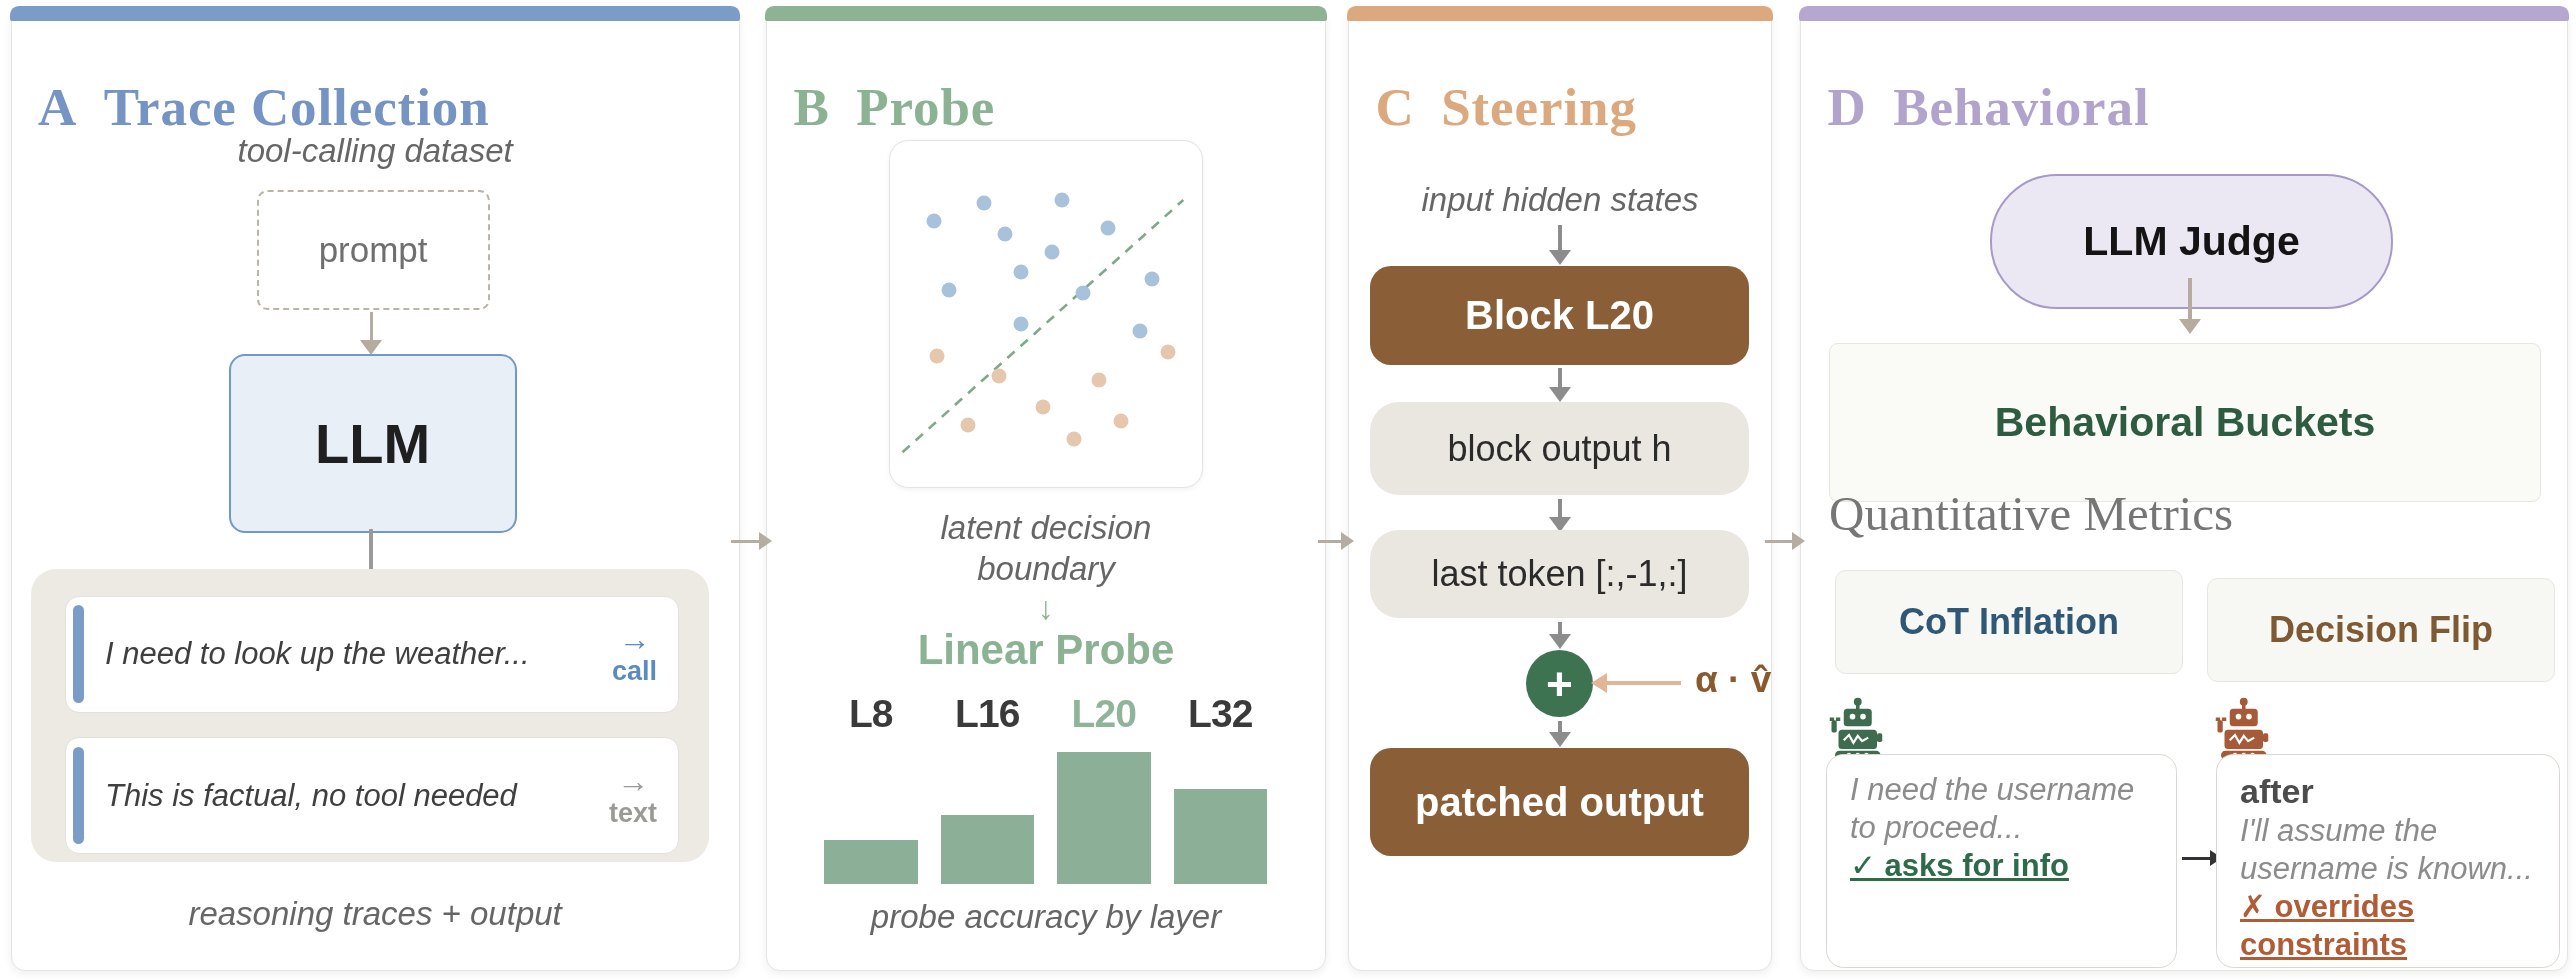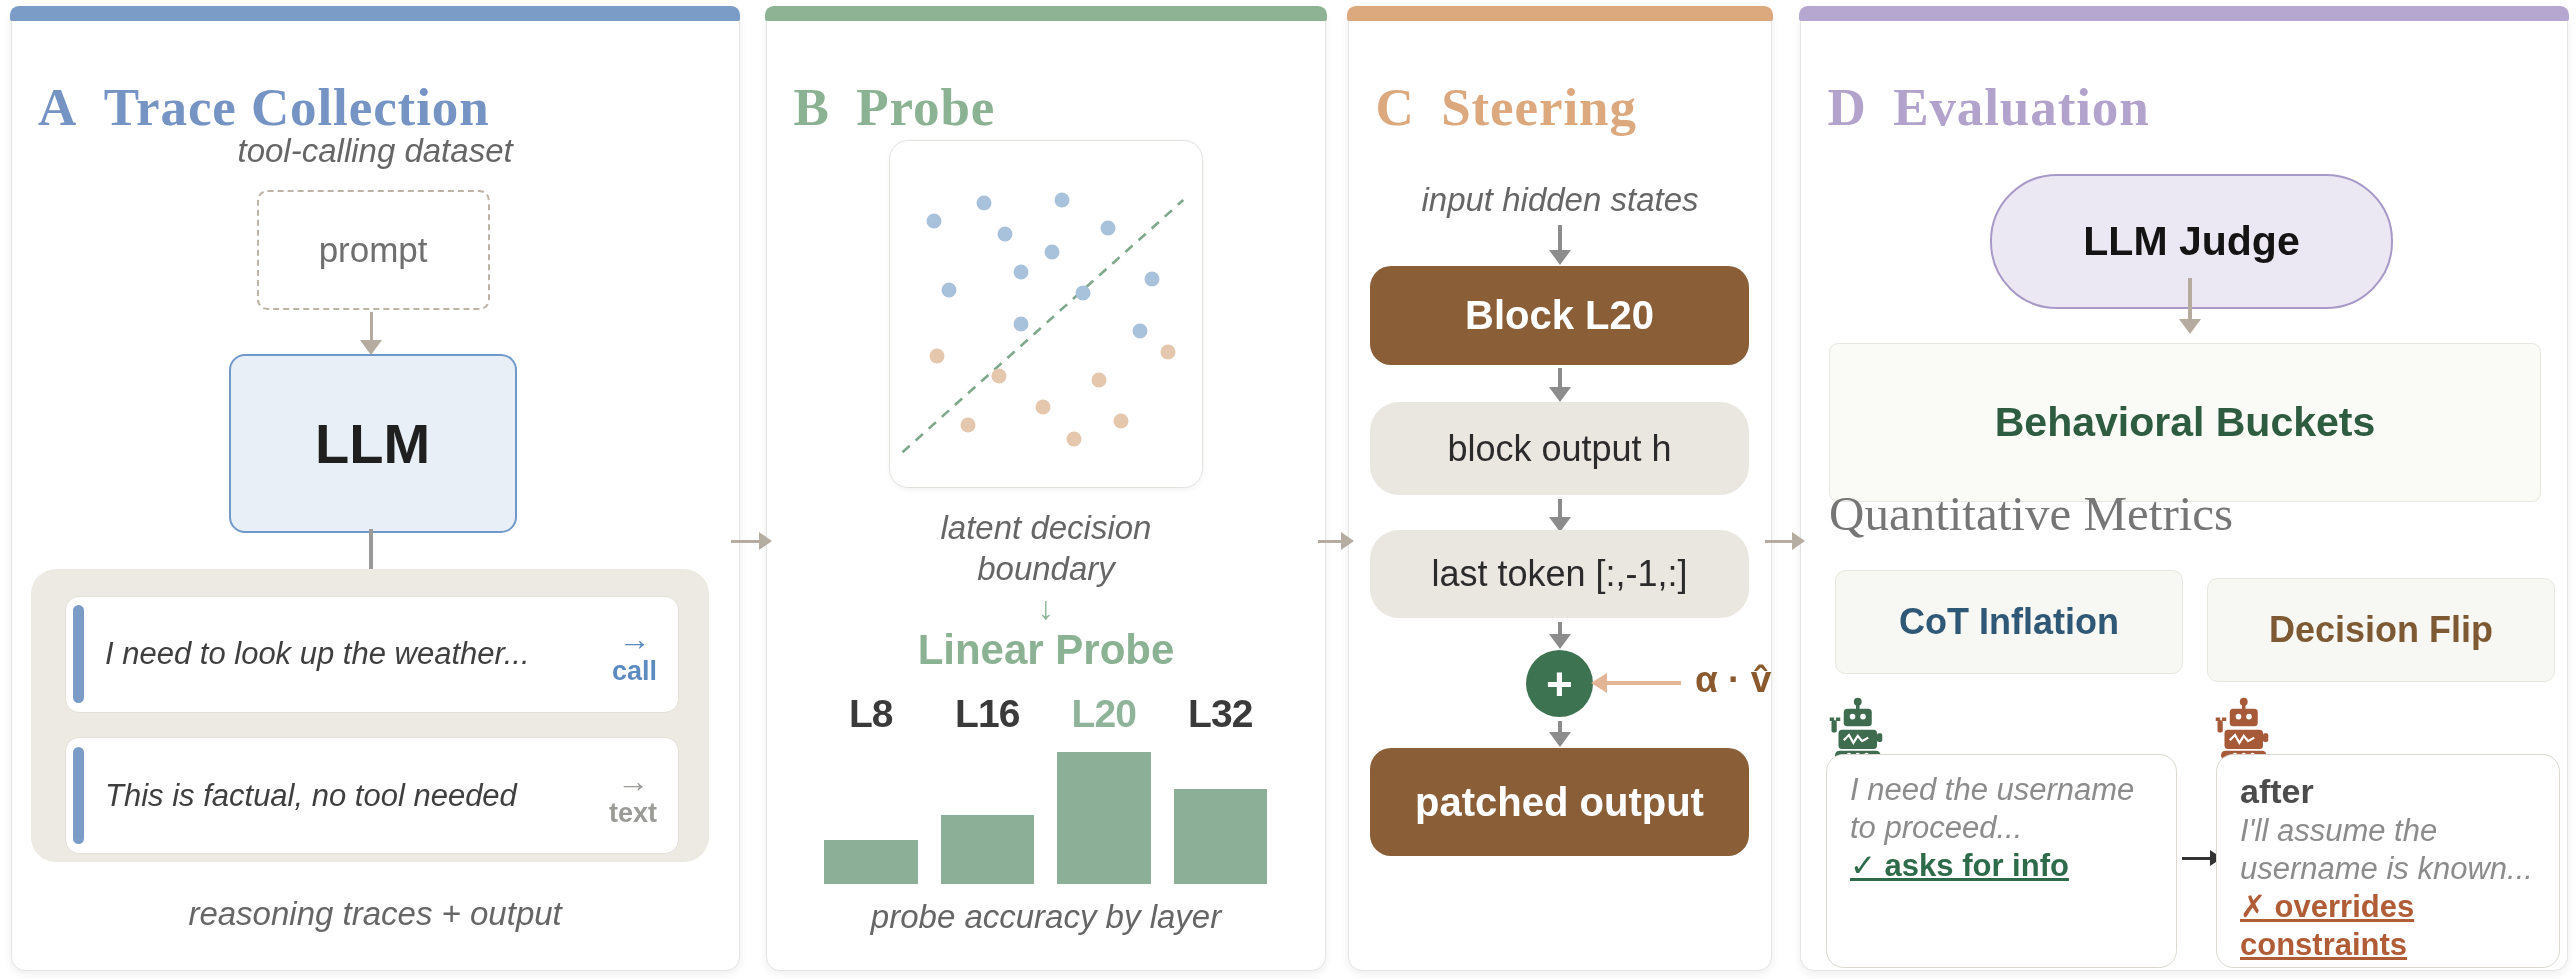--- a/index.html
+++ b/index.html
@@ -262,21 +262,21 @@
     <div class="alpha-label">α · v̂</div>
     <div class="v-arrow" style="left:209px;top:713px;height:10.6px;"></div>
     <div class="cbox brown" style="top:740px;height:108px;">
       <span>patched output</span>
     </div>
   </section>
 
   <section class="panel" style="left:1800px;width:766px;">
     <div class="topbar" style="background: rgb(181, 167, 208);"></div>
     <h2 class="ptitle" style="color: rgb(178, 163, 205);">
-      <span class="plabel">D</span><span>Evaluation</span>
+      <span class="plabel">D</span><span>Behavioral</span>
     </h2>
     <div class="judge-pill">
       <span>LLM Judge</span>
     </div>
     <div class="v-arrow tan" style="left:387px;top:270px;height:41px;"></div>
     <div class="buckets-box">
       <span>Behavioral Buckets</span>
     </div>
     <div class="quant-heading">Quantitative Metrics</div>
     <div class="metric-card metric-cot">

